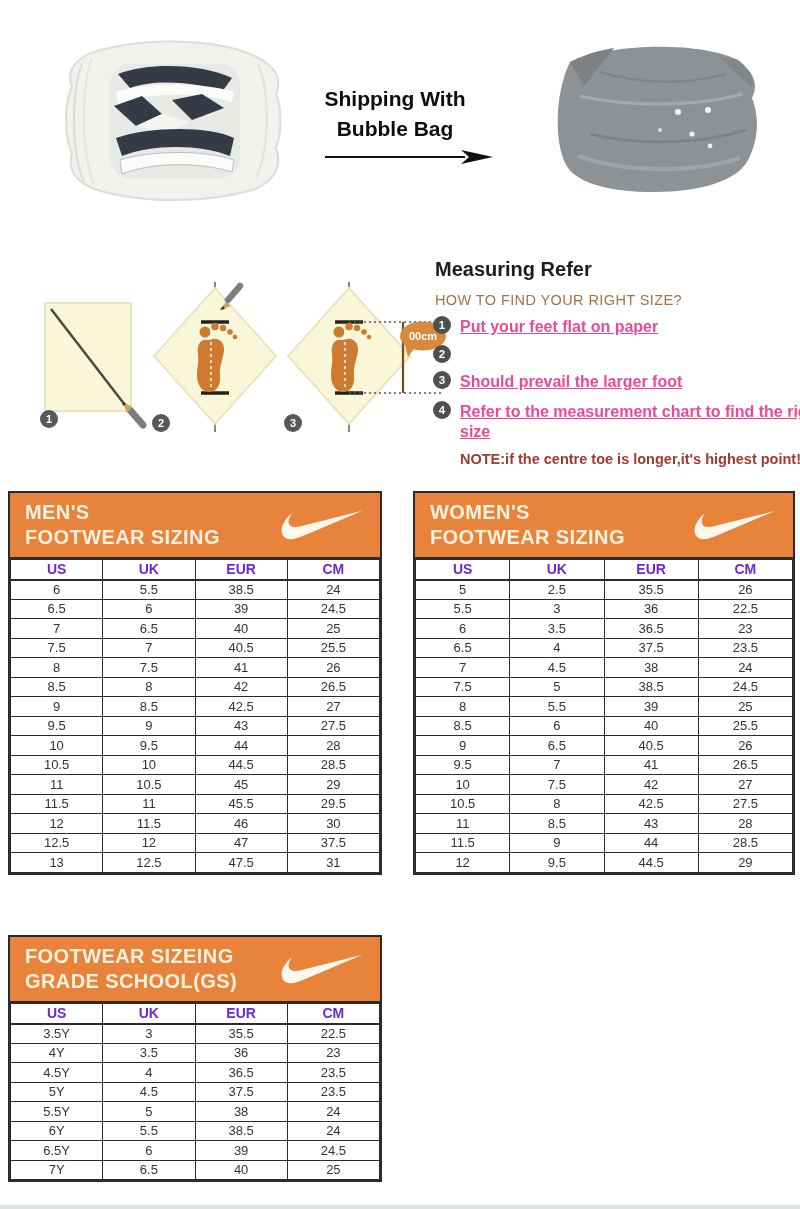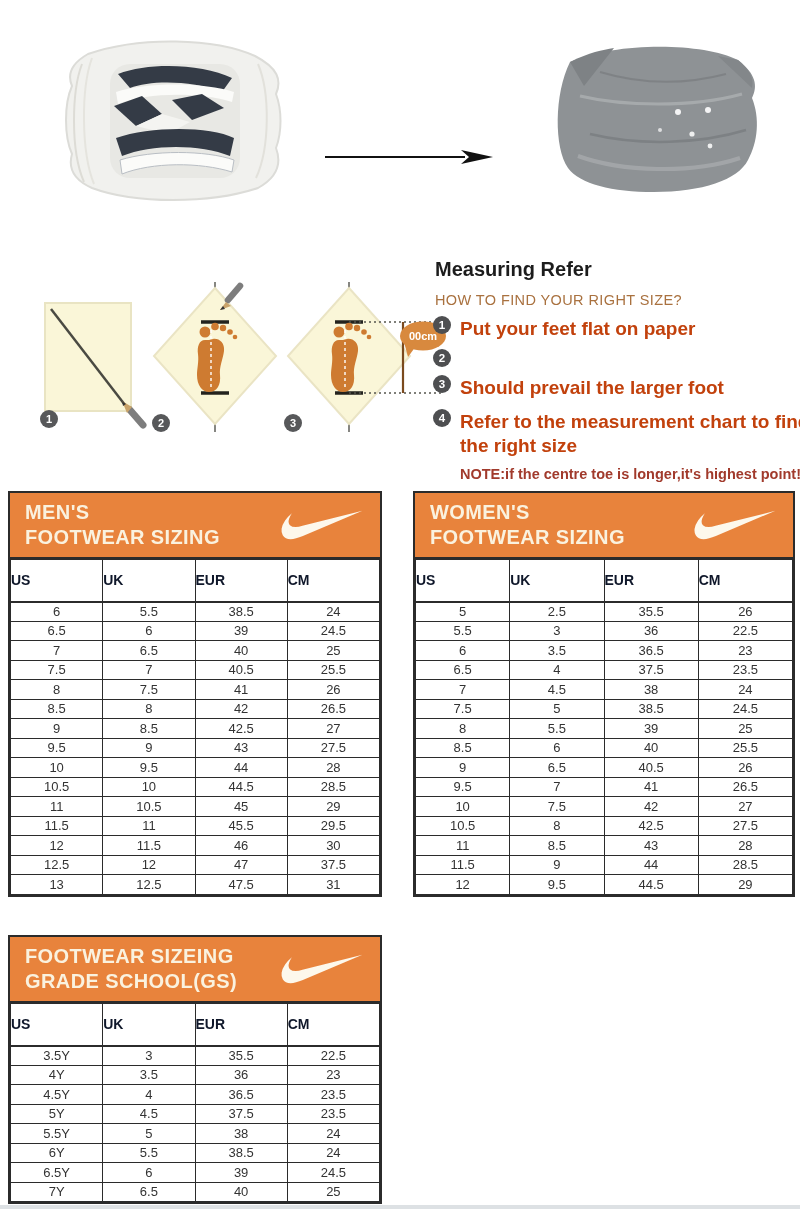--- a/index.html
+++ b/index.html
@@ -15,35 +15,35 @@
 
   
   .diag { position:absolute; }
   .mt-title { position:absolute; left:435px; top:258px; font-size:20px; font-weight:bold; color:#1c1c1c; }
   .mt-subtitle { position:absolute; left:435px; top:292px; font-size:14.5px; font-weight:normal;
     color:#A9713F; letter-spacing:0.4px; }
   .mt-steps { position:absolute; left:433px; top:316px; width:400px; }
   .mt-step { display:flex; gap:9px; margin-bottom:8px; align-items:flex-start; }
   .step-badge { flex:0 0 18px; width:18px; height:18px; border-radius:50%; background:#4e4f51;
     color:#fff; font-size:11.5px; font-weight:bold; display:flex; align-items:center; justify-content:center; }
-  .step-text { font-size:19px; font-weight:bold; color:#c2410c; line-height:1.28; white-space:pre-line; padding-top:1px; }
+  .step-text { font-size:16px; font-weight:bold; color:#ec4899; line-height:1.28; white-space:pre-line; padding-top:1px;text-decoration:underline; }
   .mt-note { margin:6px 0 0 27px; font-size:14.5px; font-weight:bold; color:#A13A2C; }
 
   
   .size-table { position:absolute; border:2px solid #2b2b2b; background:#fff; }
   .tbl-mens   { left:8px;   top:491px; width:374px; }
   .tbl-womens { left:413px; top:491px; width:382px; }
   .tbl-gs     { left:8px;   top:935px; width:374px; }
   .banner { height:66px; background:#E8833C; border-bottom:2px solid #2b2b2b;
     display:flex; align-items:center; justify-content:space-between; padding:16px 15px; }
   .banner-titles { color:#FAF2DF; font-weight:bold; font-size:20px; line-height:25px; letter-spacing:0.4px; }
   .swoosh { width:86px; height:38px; }
   table { width:100%; border-collapse:collapse; table-layout:fixed; }
-  th { font-size:14px; font-weight:bold; color:#0f172a; height:42px;
-       border:1px solid #2b2b2b; border-bottom:2px solid #2b2b2b; text-align:left; }
+  th { font-size:14px; font-weight:bold; color:#6d28d9; height:20px;
+       border:1px solid #2b2b2b; border-bottom:2px solid #2b2b2b; text-align:center; }
   td { font-size:13px; color:#333; height:19.5px; border:1px solid #2b2b2b; text-align:center; }
 
   .bottom-edge { position:absolute; left:0; bottom:0; width:100%; height:4px; background:#dde1e4; }
 </style>
 </head>
 <body>
 
 <div class="canvas">
 
   <svg class="ship-img" style="left:50px; top:30px;" width="240" height="180" viewBox="0 0 240 180">
@@ -56,20 +56,24 @@
       <path d="M68,44 C100,32 152,34 182,48 L172,62 C142,50 100,50 80,58 Z" fill="#343b46"></path>
       <path d="M66,62 C95,52 155,52 184,62 L182,72 C150,62 98,62 68,74 Z" fill="#fbfbf9"></path>
       <path d="M64,76 L92,66 L112,84 L86,96 Z" fill="#343b46"></path>
       <path d="M122,70 L152,64 L174,78 L142,90 Z" fill="#343b46"></path>
       <path d="M86,96 L112,84 L140,92 L118,104 Z" fill="#f4f4f1"></path>
       <path d="M66,108 C100,96 160,96 184,108 L180,126 C150,114 102,114 72,126 Z" fill="#343b46"></path>
       <path d="M70,130 C102,120 156,120 184,130 L182,142 C150,132 102,132 72,144 Z" fill="#fbfbf9" stroke="#b9bec4"></path>
     </g>
   </svg>
 
+  <div class="ship-caption">
+    <div>Shipping With</div>
+    <div>Bubble Bag</div>
+  </div>
 
   <svg class="ship-arrow" width="172" height="22" viewBox="0 0 172 22">
     <line x1="2" y1="11" x2="142" y2="11" stroke="#111" stroke-width="2"></line>
     <polygon points="138,4 170,11 138,18 146,11" fill="#111"></polygon>
   </svg>
 
   <svg class="ship-img" style="left:540px; top:34px;" width="228" height="166" viewBox="0 0 228 166">
     <path d="M30,28 C75,8 162,8 198,26 C216,40 218,52 212,64 C220,84 218,108 208,126 C198,146 162,158 114,158 C72,158 40,150 28,134 C14,114 14,60 30,28 Z" fill="#8e9295"></path>
     <path d="M30,28 C50,18 62,16 74,14 L44,52 Z" fill="#7e8285"></path>
     <path d="M198,26 C210,36 214,44 212,54 L178,22 Z" fill="#83878a"></path>

